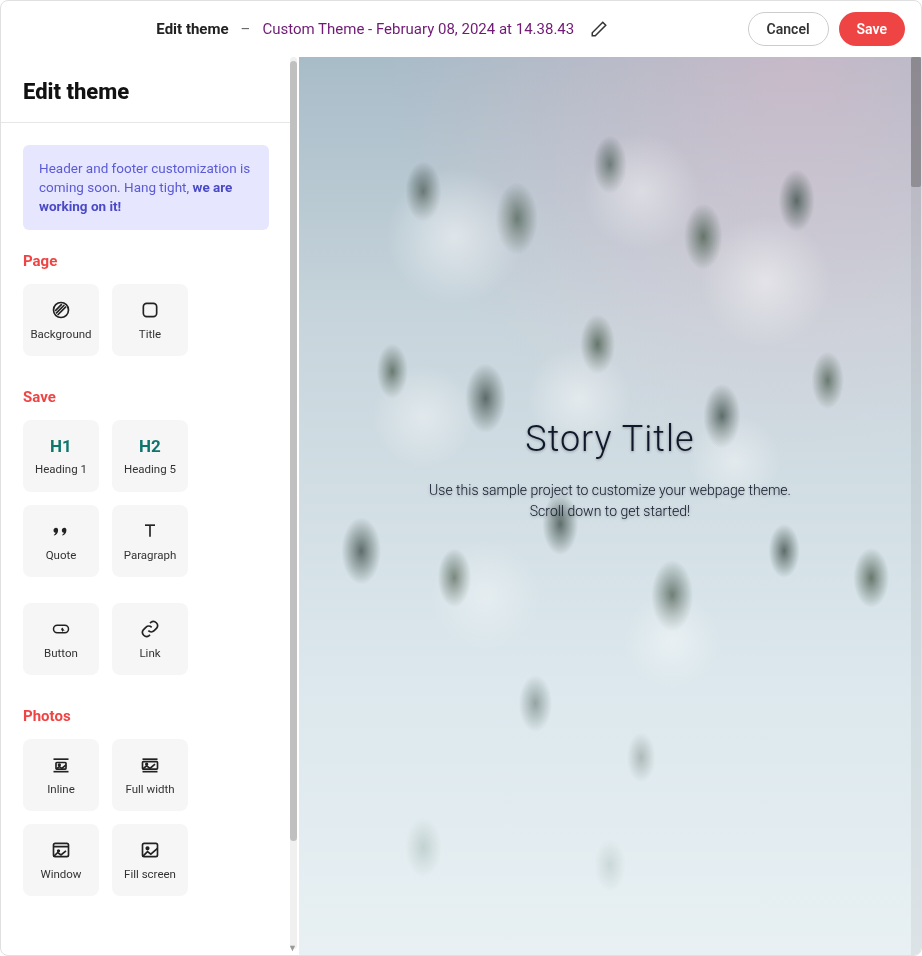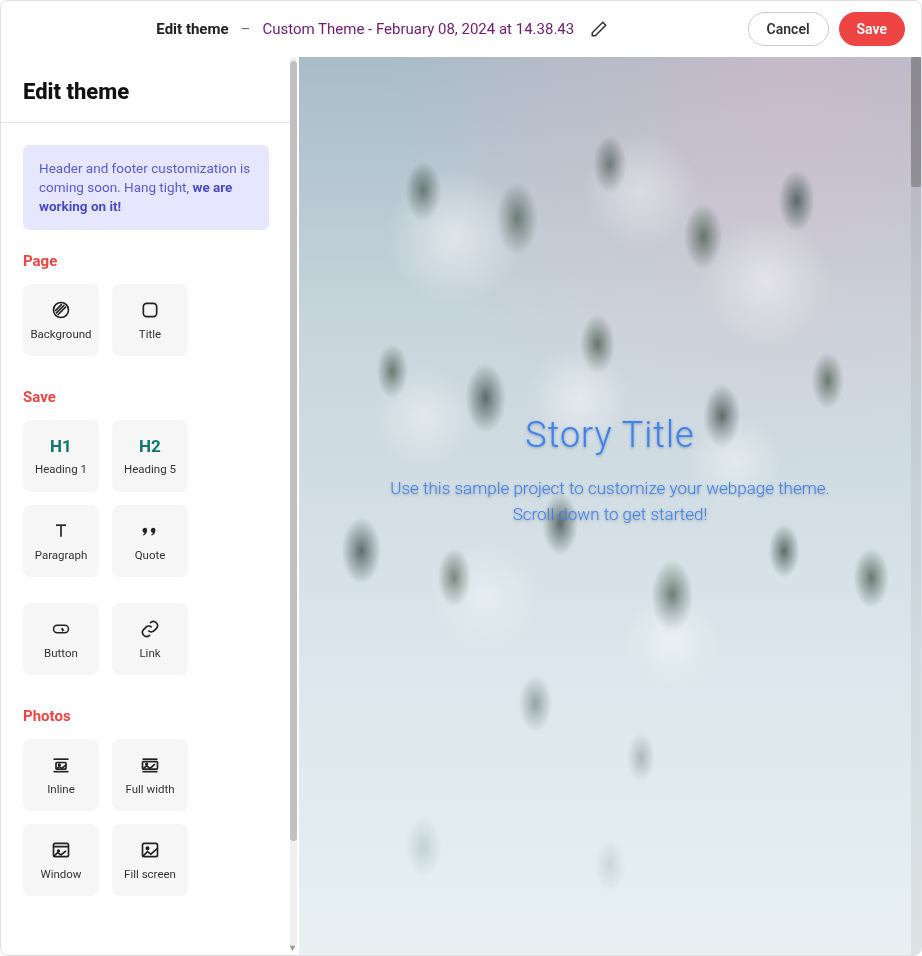--- a/index.html
+++ b/index.html
@@ -234,32 +234,32 @@
         radial-gradient(circle at 70% 45%, rgba(255,255,255,0.4) 0%, transparent 7%),
         radial-gradient(circle at 30% 60%, rgba(255,255,255,0.35) 0%, transparent 8%),
         radial-gradient(circle at 60% 65%, rgba(255,255,255,0.4) 0%, transparent 7%);
     }
     .preview-content {
       position: absolute;
       top: 46%;
       left: 50%;
       transform: translate(-50%, -50%);
       text-align: center;
-      color: #3b82f6;
+      color: #0f172a;
       width: 90%;
       text-shadow: 0 1px 3px rgba(0,0,0,0.3);
     }
     .preview-title {
       font-size: 36px;
       font-weight: 300;
       letter-spacing: 1px;
       margin-bottom: 20px;
     }
     .preview-desc {
-      font-size: 17px;
+      font-size: 14px;
       font-weight: 300;
       line-height: 1.5;
     }
     .preview-scrollbar {
       position: absolute;
       right: 0;
       top: 0;
       width: 10px;
       height: 100%;
       background: rgba(0,0,0,0.05);
@@ -333,34 +333,34 @@
         <div class="tile">
           <span class="tile-big-text">H1</span>
           <span class="tile-label">Heading 1</span>
         </div>
         <div class="tile">
           <span class="tile-big-text">H2</span>
           <span class="tile-label">Heading 5</span>
         </div>
         <div class="tile">
           <span class="tile-icon">
+            <svg viewBox="0 0 24 24" width="20" height="20" fill="#222">
+              <path d="M6 8c-1.5 0-3 1-3 3s1 3 2.5 3c-.3 1-1 2-2 2.5v1c3-1 5-3 5-6.5C8.5 9 8 8 6 8zm10 0c-1.5 0-3 1-3 3s1 3 2.5 3c-.3 1-1 2-2 2.5v1c3-1 5-3 5-6.5 0-2-.5-3-2.5-3z"></path>
+            </svg>
+          </span>
+          <span class="tile-label">Quote</span>
+        </div>
+        <div class="tile">
+          <span class="tile-icon">
             <svg viewBox="0 0 24 24" width="20" height="20" fill="none" stroke="#222" stroke-width="2">
               <line x1="6" y1="5" x2="18" y2="5"></line>
               <line x1="12" y1="5" x2="12" y2="19"></line>
             </svg>
           </span>
           <span class="tile-label">Paragraph</span>
-        </div>
-        <div class="tile">
-          <span class="tile-icon">
-            <svg viewBox="0 0 24 24" width="20" height="20" fill="#222">
-              <path d="M6 8c-1.5 0-3 1-3 3s1 3 2.5 3c-.3 1-1 2-2 2.5v1c3-1 5-3 5-6.5C8.5 9 8 8 6 8zm10 0c-1.5 0-3 1-3 3s1 3 2.5 3c-.3 1-1 2-2 2.5v1c3-1 5-3 5-6.5 0-2-.5-3-2.5-3z"></path>
-            </svg>
-          </span>
-          <span class="tile-label">Quote</span>
         </div>
       </div>
     </div>
 
     <div class="section">
       <div class="tile-grid">
         <div class="tile">
           <span class="tile-icon">
             <svg viewBox="0 0 24 24" width="22" height="18" fill="none" stroke="#222" stroke-width="2">
               <rect x="2" y="7" width="20" height="10" rx="5"></rect>

